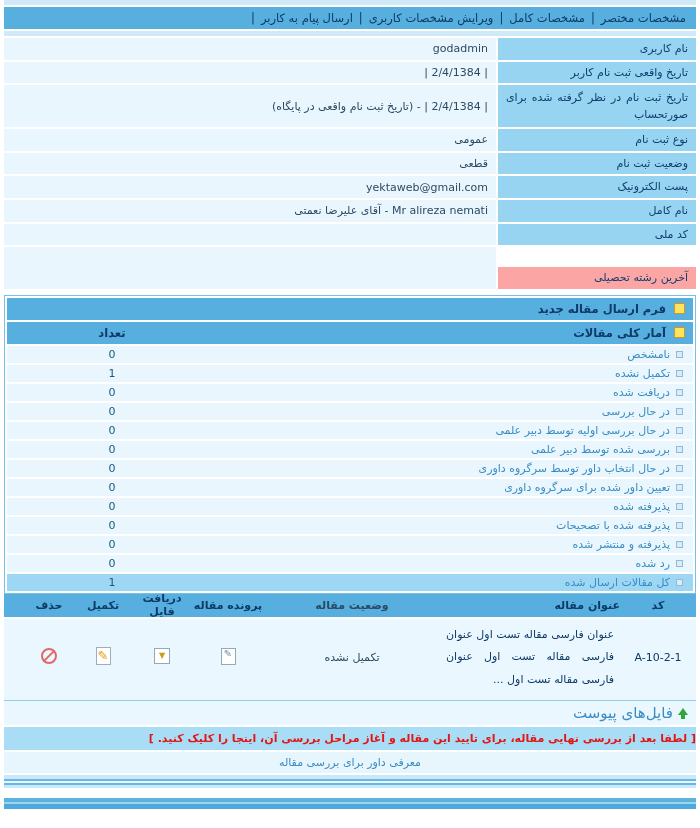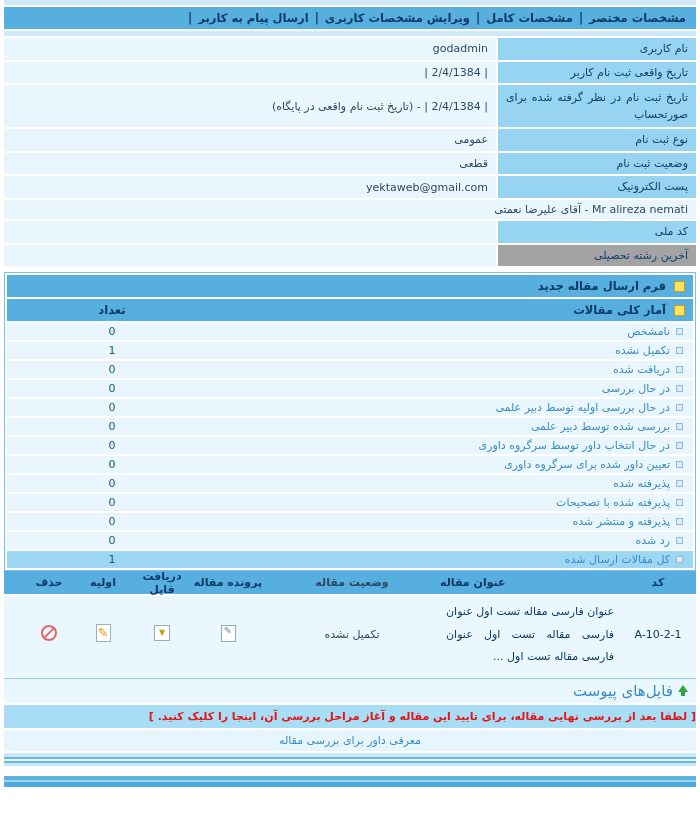--- a/index.html
+++ b/index.html
@@ -1,32 +1,32 @@
 <!DOCTYPE html>
 <html lang="fa" dir="rtl"><head>
 <meta charset="utf-8">
 <style>
   html,body{margin:0;padding:0;background:#fff;}
   body{width:700px;font-family:"DejaVu Sans",sans-serif;direction:rtl;}
   .page{width:700px;height:828px;overflow:hidden;background:#fff;}
   .strip{height:5px;background:#cfe9f8;margin:0 4px;}
   .gap2{height:2px;}
   
-  .menubar{margin:0 4px;height:22px;background:#57afdf;color:#0e3a67;font-weight:bold;
+  .menubar{margin:0 4px;height:22px;background:#57afdf;color:#0e3a67;font-weight:normal;
            font-size:11.5px;line-height:22px;padding:0 10px;box-sizing:border-box;}
   .menubar .sep{margin:0 6px;}
   .menubar .mitem{cursor:pointer;}
   
   .profile{margin:2px 4px 0;}
   .prow{display:flex;column-gap:2px;margin-bottom:2px;min-height:19px;}
   .prow.tall{min-height:42px;}
   .plabel{width:198px;background:#97d4f2;color:#0f3f6d;font-size:11px;
           padding:2px 8px;box-sizing:border-box;display:flex;align-items:center;
           line-height:1.6;text-align:justify;}
-  .plabel.pale{background:#a3a3a3;}
+  .plabel.pale{background:#fca5a5;margin-top:20px;}
   .pvalue{flex:1;background:#eaf6fd;color:#2c4a63;font-size:11px;
           padding:2px 8px;box-sizing:border-box;display:flex;align-items:center;}
   
   .stats{margin:6px 4px 0;border:1px solid #79c0e9;padding:2px;background:#fff;}
   .shead{display:flex;align-items:center;background:#57afdf;height:22px;margin-bottom:2px;
          font-weight:bold;color:#0e3a67;font-size:11.5px;}
   .shead .slabel{flex:1;cursor:pointer;}
   .bullet-y{width:9px;height:9px;background:#ffe35a;border:1px solid #c9992a;margin:0 8px;flex:0 0 auto;}
   .count-col{width:210px;text-align:center;flex:0 0 auto;}
   .srow{display:flex;align-items:center;background:#e9f6fd;height:17px;margin-bottom:2px;font-size:11px;}
@@ -36,21 +36,21 @@
   .srow .scount{width:210px;text-align:center;color:#175a7d;flex:0 0 auto;}
   .srow.hl{background:#9ed7f3;}
   
   .art-title{margin:6px 4px 0;background:#e2f2fc;text-align:center;font-weight:bold;
              color:#0e3a67;font-size:12px;padding:11px 0;}
   .art-head{margin:0 4px;display:flex;background:#57afdf;height:23px;align-items:center;
             font-weight:bold;color:#0e3a67;font-size:11px;}
   .art-row{margin:2px 4px 0;display:flex;background:#eaf7fe;align-items:center;
            padding:5px 0 9px;font-size:11px;border-bottom:1px solid #8ecdee;}
   .c-code{width:76px;text-align:center;flex:0 0 auto;color:#0e3a67;direction:ltr;}
-  .c-title{width:180px;flex:0 0 auto;text-align:left;}
+  .c-title{width:180px;flex:0 0 auto;text-align:right;}
   .art-row .c-title{text-align:justify;padding:0 6px;box-sizing:border-box;color:#0e3a67;line-height:2.05;}
   .c-status{width:176px;text-align:center;flex:0 0 auto;color:#2c4a63;}
   .c-file{width:72px;text-align:center;flex:0 0 auto;}
   .c-dl{width:60px;text-align:center;flex:0 0 auto;}
   .c-edit{width:58px;text-align:center;flex:0 0 auto;}
   .c-del{width:50px;text-align:center;flex:0 0 auto;}
   .ic-box{display:inline-block;position:relative;cursor:pointer;}
   .icon-file{width:13px;height:15px;background:#fff;border:1px solid #95aab8;}
   .icon-file::after{content:"✎";position:absolute;top:-1px;left:0;right:0;font-size:10px;color:#7d8f9c;}
   .icon-dl{width:14px;height:14px;background:#fff;border:1px solid #95aab8;line-height:14px;}
@@ -120,20 +120,21 @@
     <div class="plabel">وضعیت ثبت نام</div>
     <div class="pvalue">قطعی</div>
   </div>
 
   <div class="prow">
     <div class="plabel">پست الکترونیک</div>
     <div class="pvalue">yektaweb@gmail.com</div>
   </div>
 
   <div class="prow">
+    <div class="plabel">نام کامل</div>
     <div class="pvalue">Mr alireza nemati - آقای علیرضا نعمتی</div>
   </div>
 
   <div class="prow">
     <div class="plabel">کد ملی</div>
     <div class="pvalue"></div>
   </div>
 
   <div class="prow">
     <div class="plabel pale">آخرین رشته تحصیلی</div>
@@ -232,21 +233,21 @@
 </div>
   </div>
 
 
   <div class="art-head">
     <span class="c-code">کد</span>
     <span class="c-title">عنوان مقاله</span>
     <span class="c-status">وضعیت مقاله</span>
     <span class="c-file">پرونده مقاله</span>
     <span class="c-dl">دریافت فایل</span>
-    <span class="c-edit">اولیه</span>
+    <span class="c-edit">تکمیل</span>
     <span class="c-del">حذف</span>
   </div>
 
   <div class="art-row">
     <span class="c-code">A-10-2-1</span>
     <span class="c-title">عنوان فارسی مقاله تست اول عنوان فارسی مقاله تست اول عنوان فارسی مقاله تست اول ...</span>
     <span class="c-status">تکمیل نشده</span>
     <span class="c-file"><span class="ic-box icon-file"></span></span>
     <span class="c-dl"><span class="ic-box icon-dl"></span></span>
     <span class="c-edit"><span class="ic-box icon-edit"></span></span>

